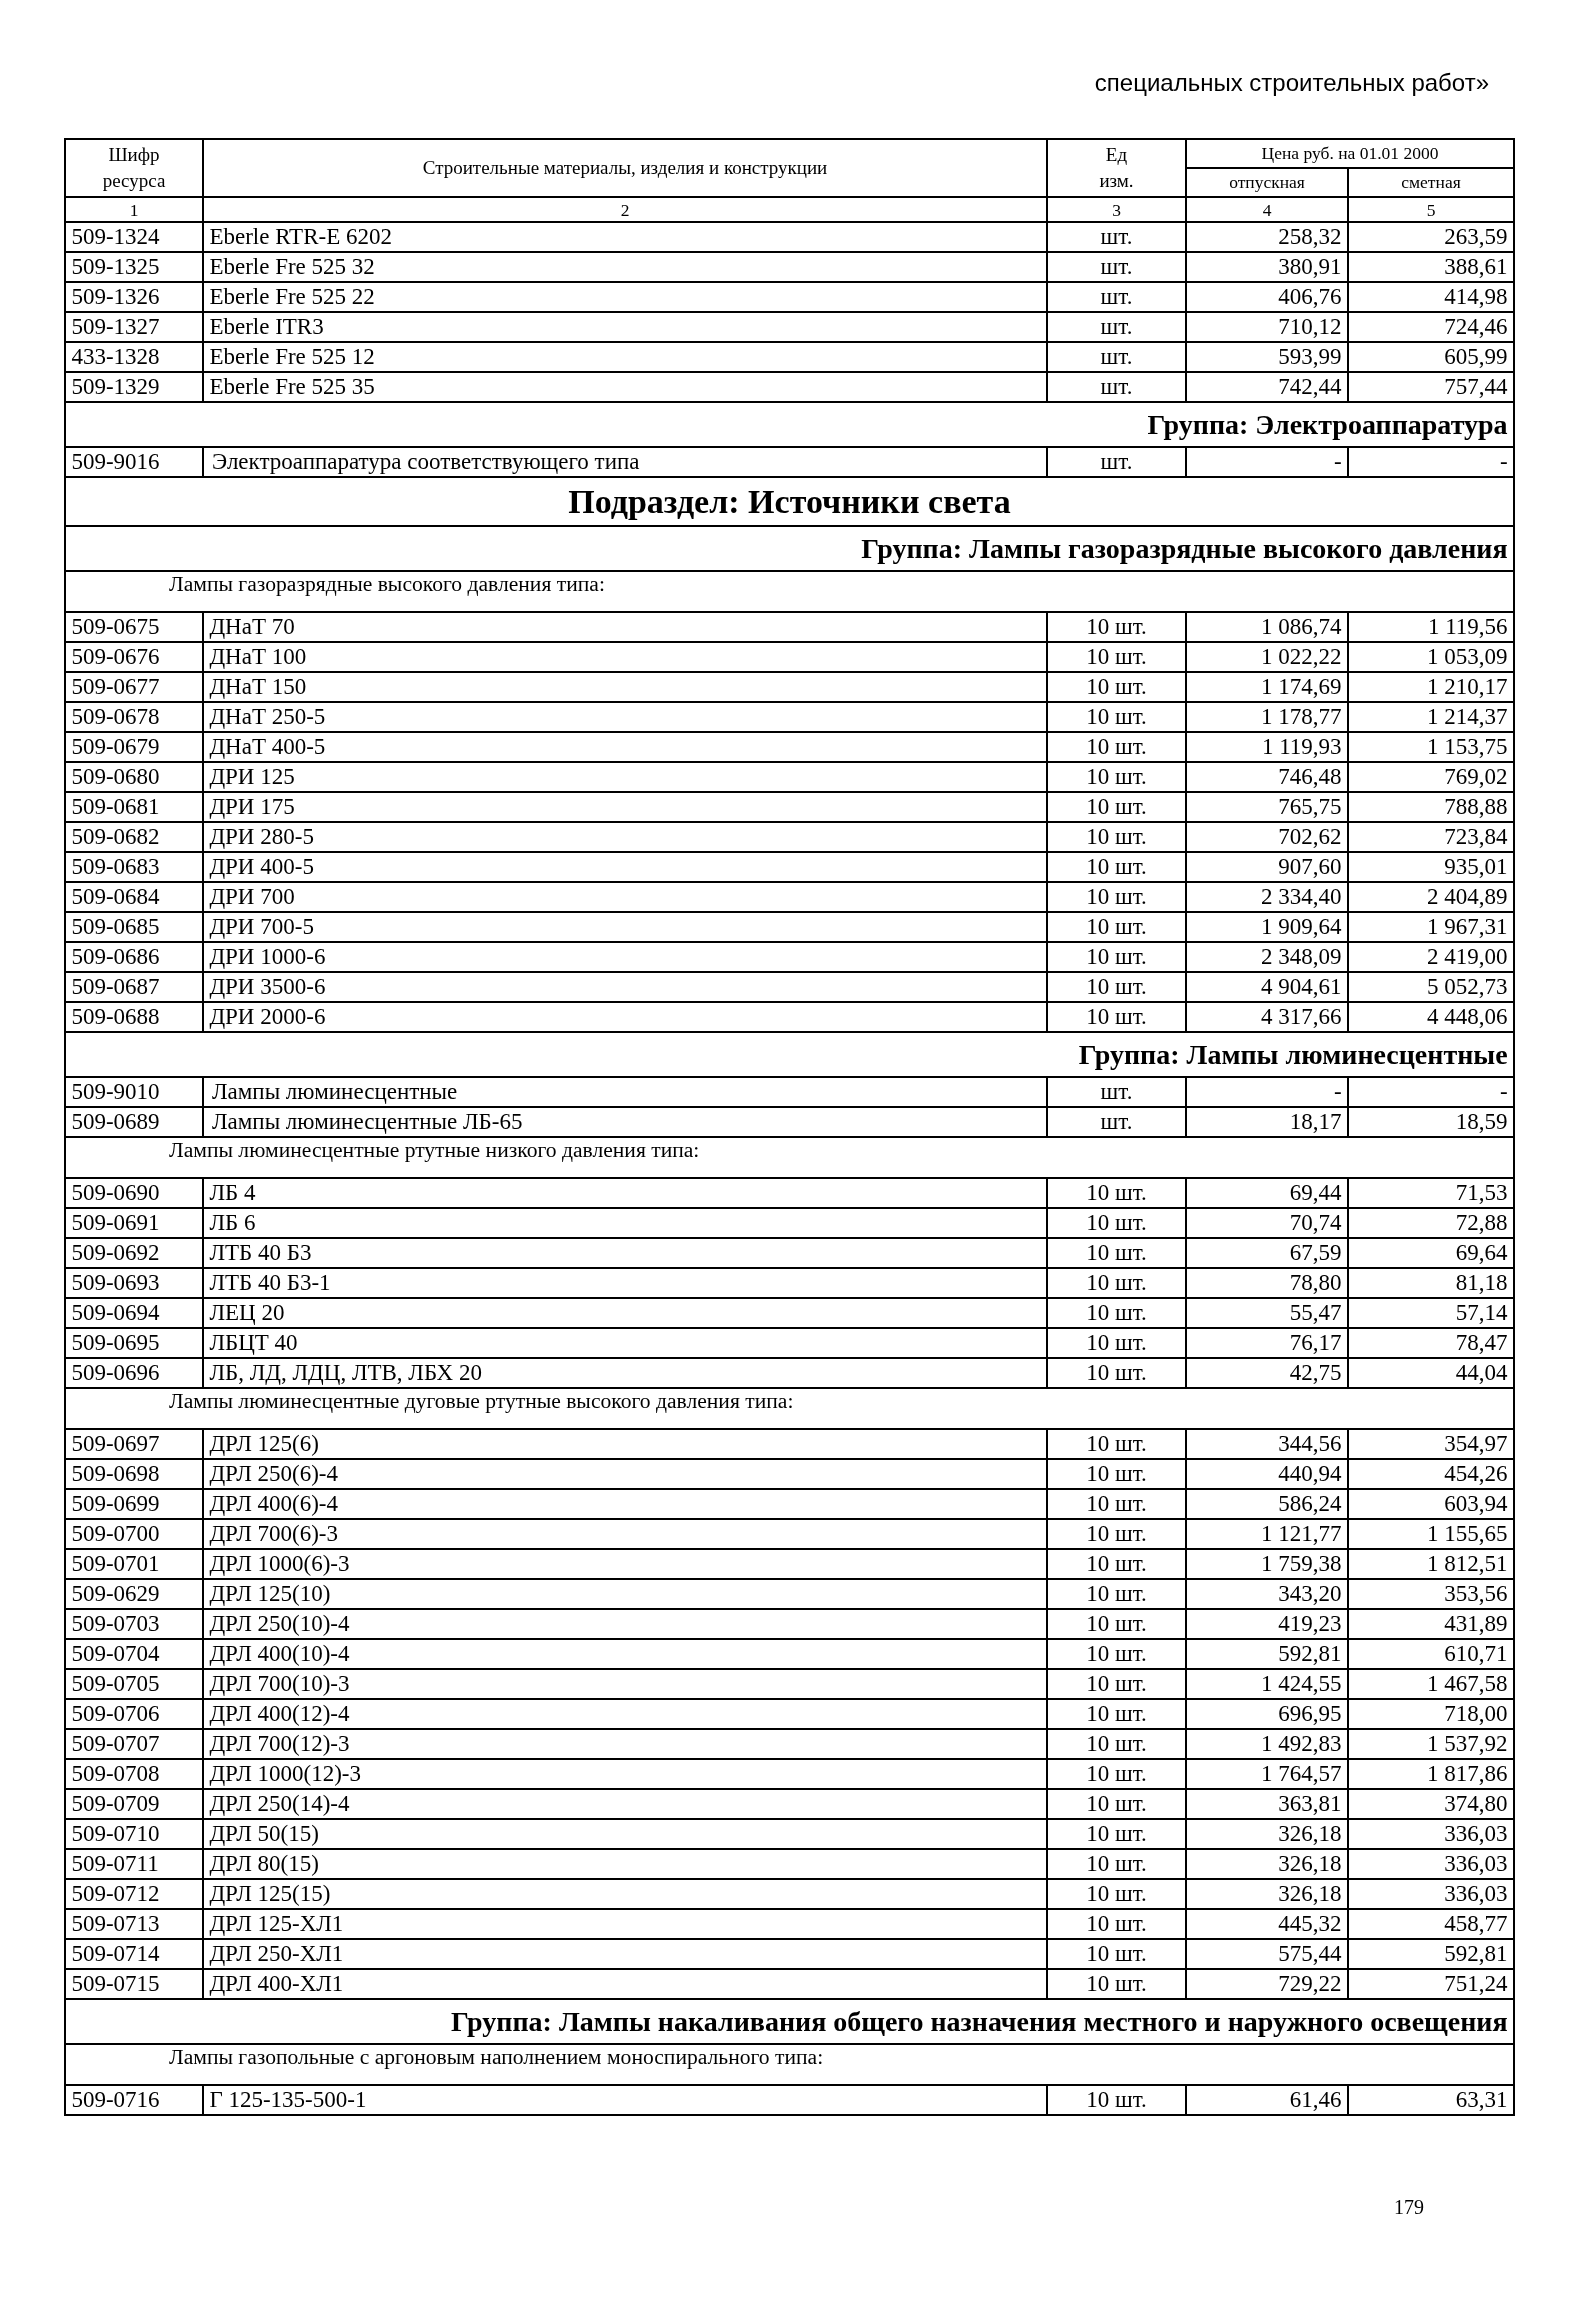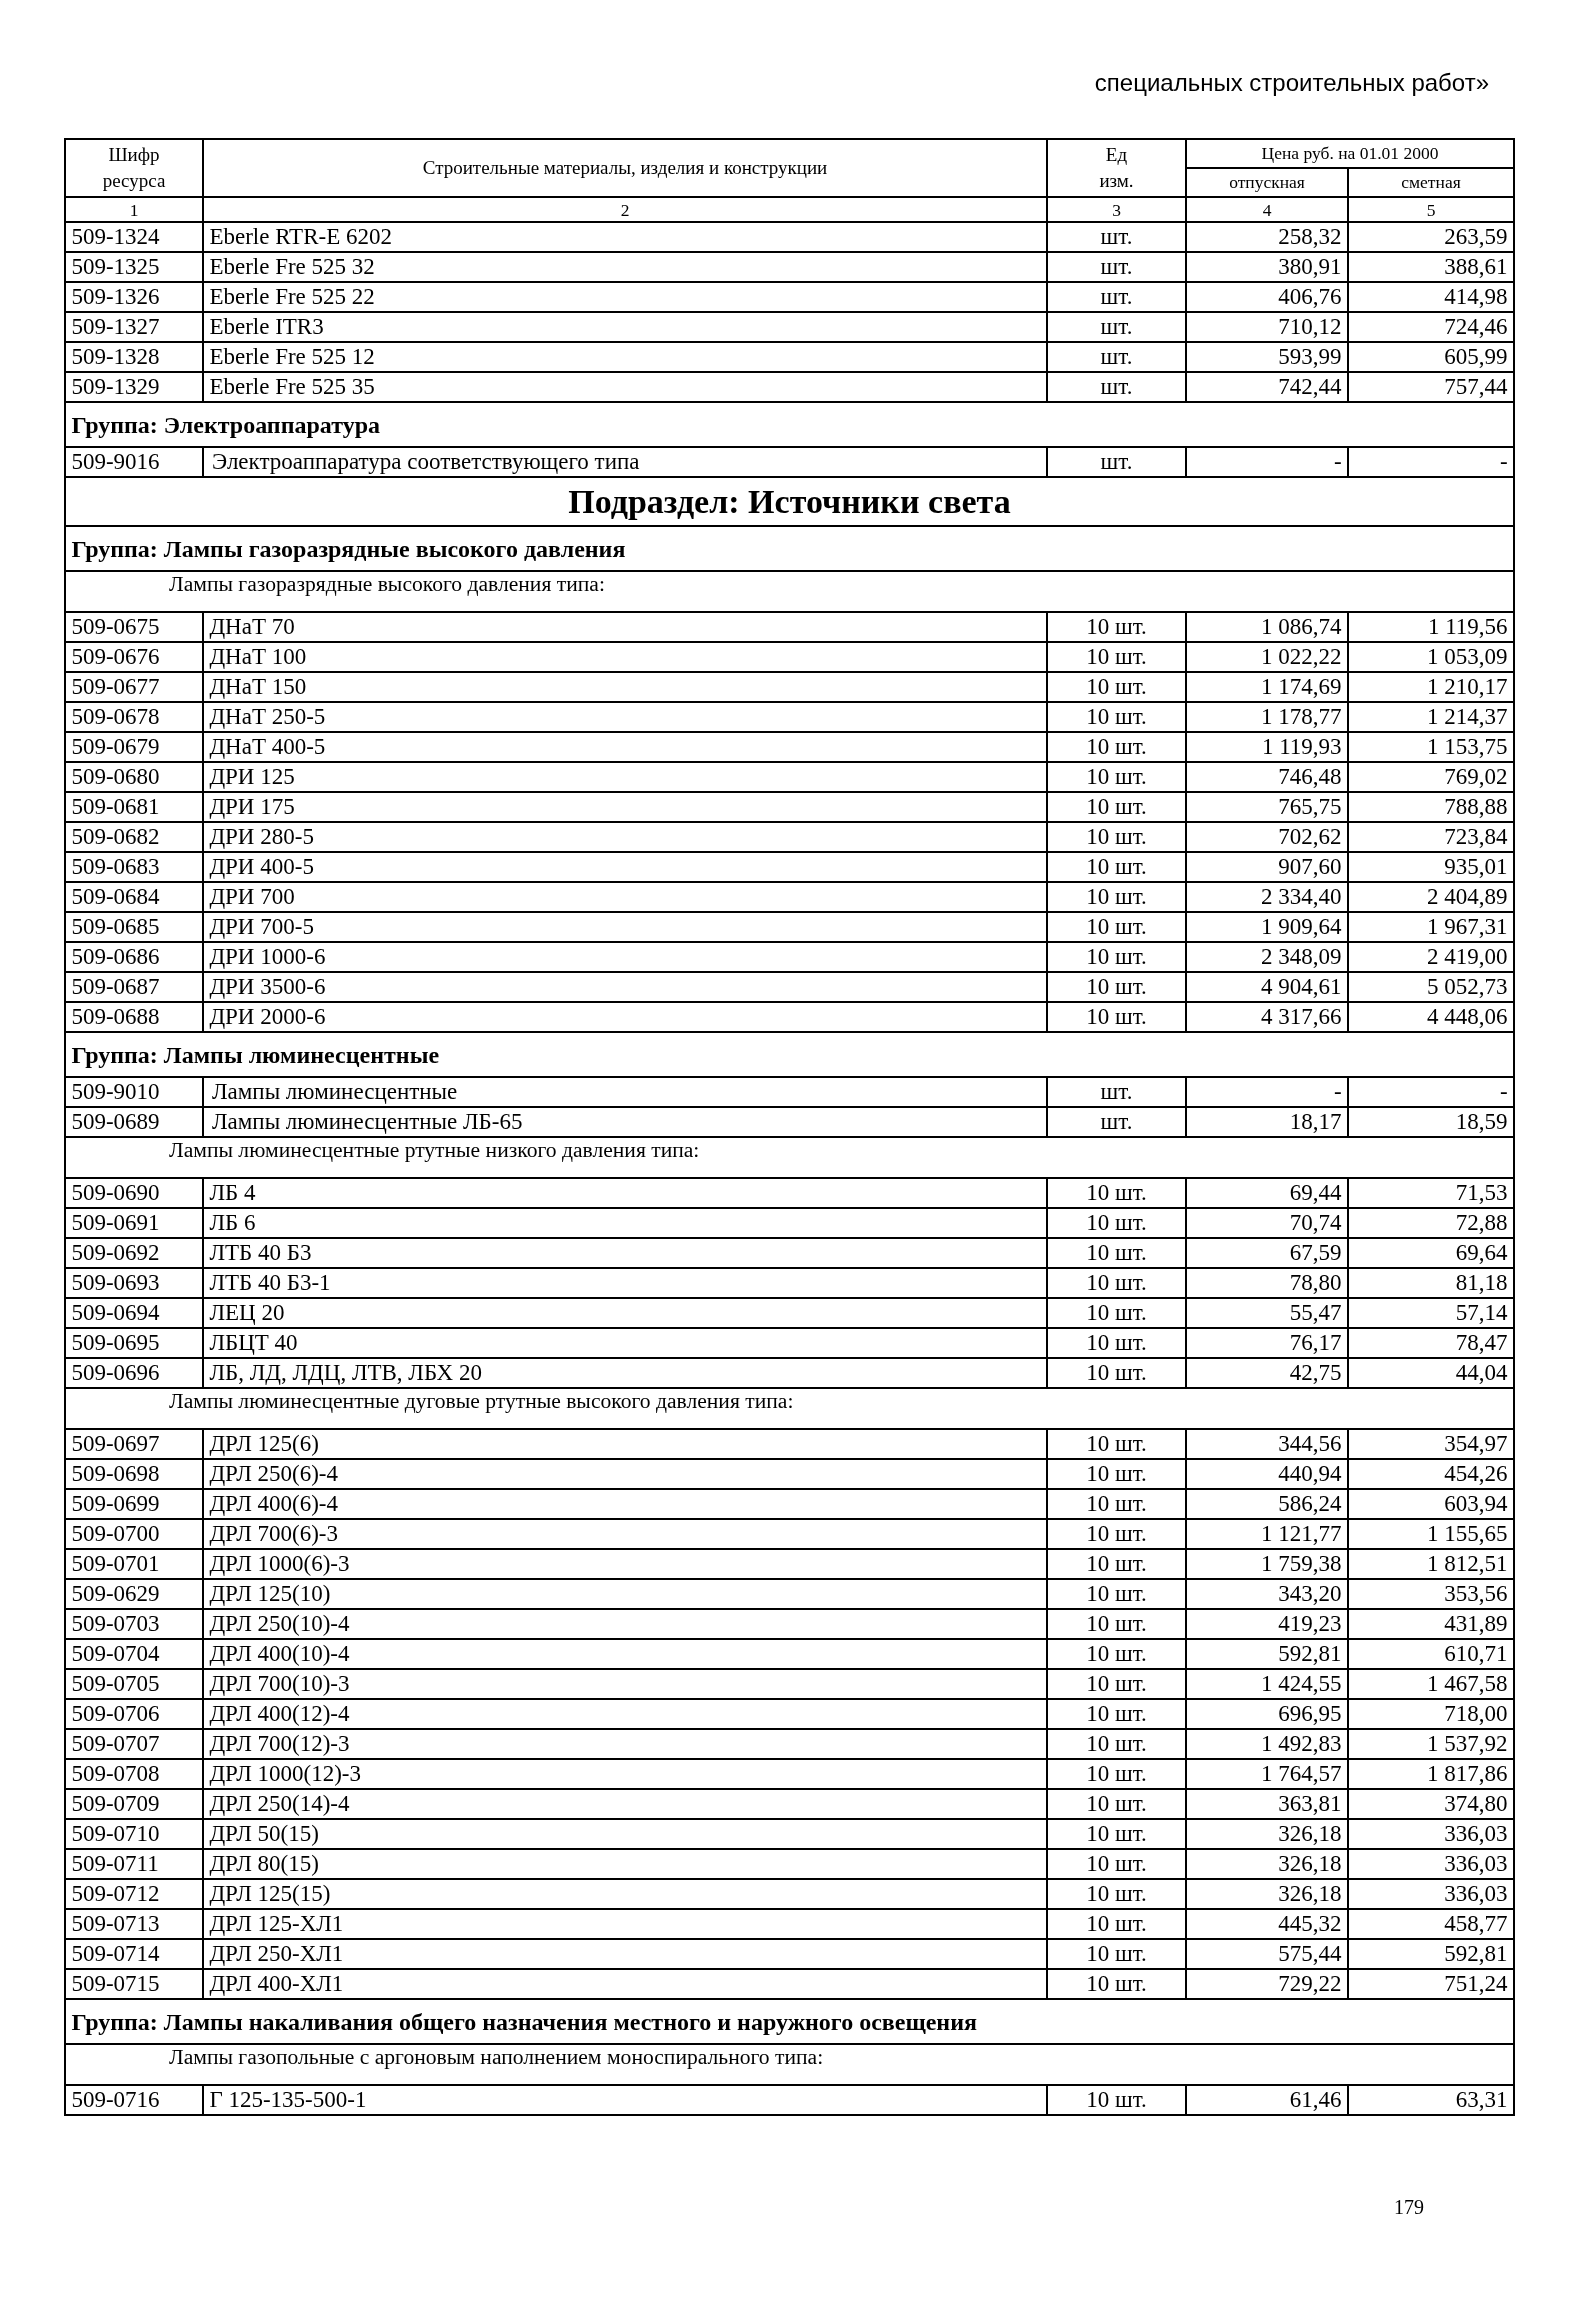--- a/index.html
+++ b/index.html
@@ -27,21 +27,21 @@
   col.c4 { width: 162px; } col.c5 { width: 166px; }
   th.hdr { font-size: 19px; line-height: 21.6px; text-align: center; vertical-align: middle; }
   th.hdr.small { font-size: 17.5px; height: 27px; }
   tr.colnums td { text-align: center; font-size: 17.5px; height: 23px; line-height: 20px; }
   td.code { text-align: left; padding-left: 5.4px; }
   td.name { padding-left: 40px; }
   td.name.flush { padding-left: 8px; border-radius: 11px; }
   td.unit { text-align: center; }
   td.num { text-align: right; padding-right: 4px; }
   tr.group td {
-    text-align: left; font-weight: bold; font-size: 24px; height: 43px; line-height: 40px;
+    text-align: right; font-weight: bold; font-size: 28px; height: 43px; line-height: 40px;
     border-bottom: 2px solid #000;
     margin-top: 40px;
   }
   tr.subsection td {
     text-align: center; font-weight: bold; font-size: 34px; height: 47px; line-height: 44px; border-radius: 10px;
   }
   tr.note td { height: 39px; line-height: 24px; vertical-align: top; padding-left: 103px; font-size: 21.6px; }
   .page-number {
     position: absolute; left: 1394px; top: 2196px;
     font-size: 20px; font-family: "Liberation Serif", serif;
@@ -110,21 +110,21 @@
         <td class="num">414,98</td>
       </tr>
       <tr>
         <td class="code">509-1327</td>
         <td class="name">Eberle ITR3</td>
         <td class="unit">шт.</td>
         <td class="num">710,12</td>
         <td class="num">724,46</td>
       </tr>
       <tr>
-        <td class="code">509-1328</td>
+        <td class="code">433-1328</td>
         <td class="name">Eberle Fre 525 12</td>
         <td class="unit">шт.</td>
         <td class="num">593,99</td>
         <td class="num">605,99</td>
       </tr>
       <tr>
         <td class="code">509-1329</td>
         <td class="name">Eberle Fre 525 35</td>
         <td class="unit">шт.</td>
         <td class="num">742,44</td>

